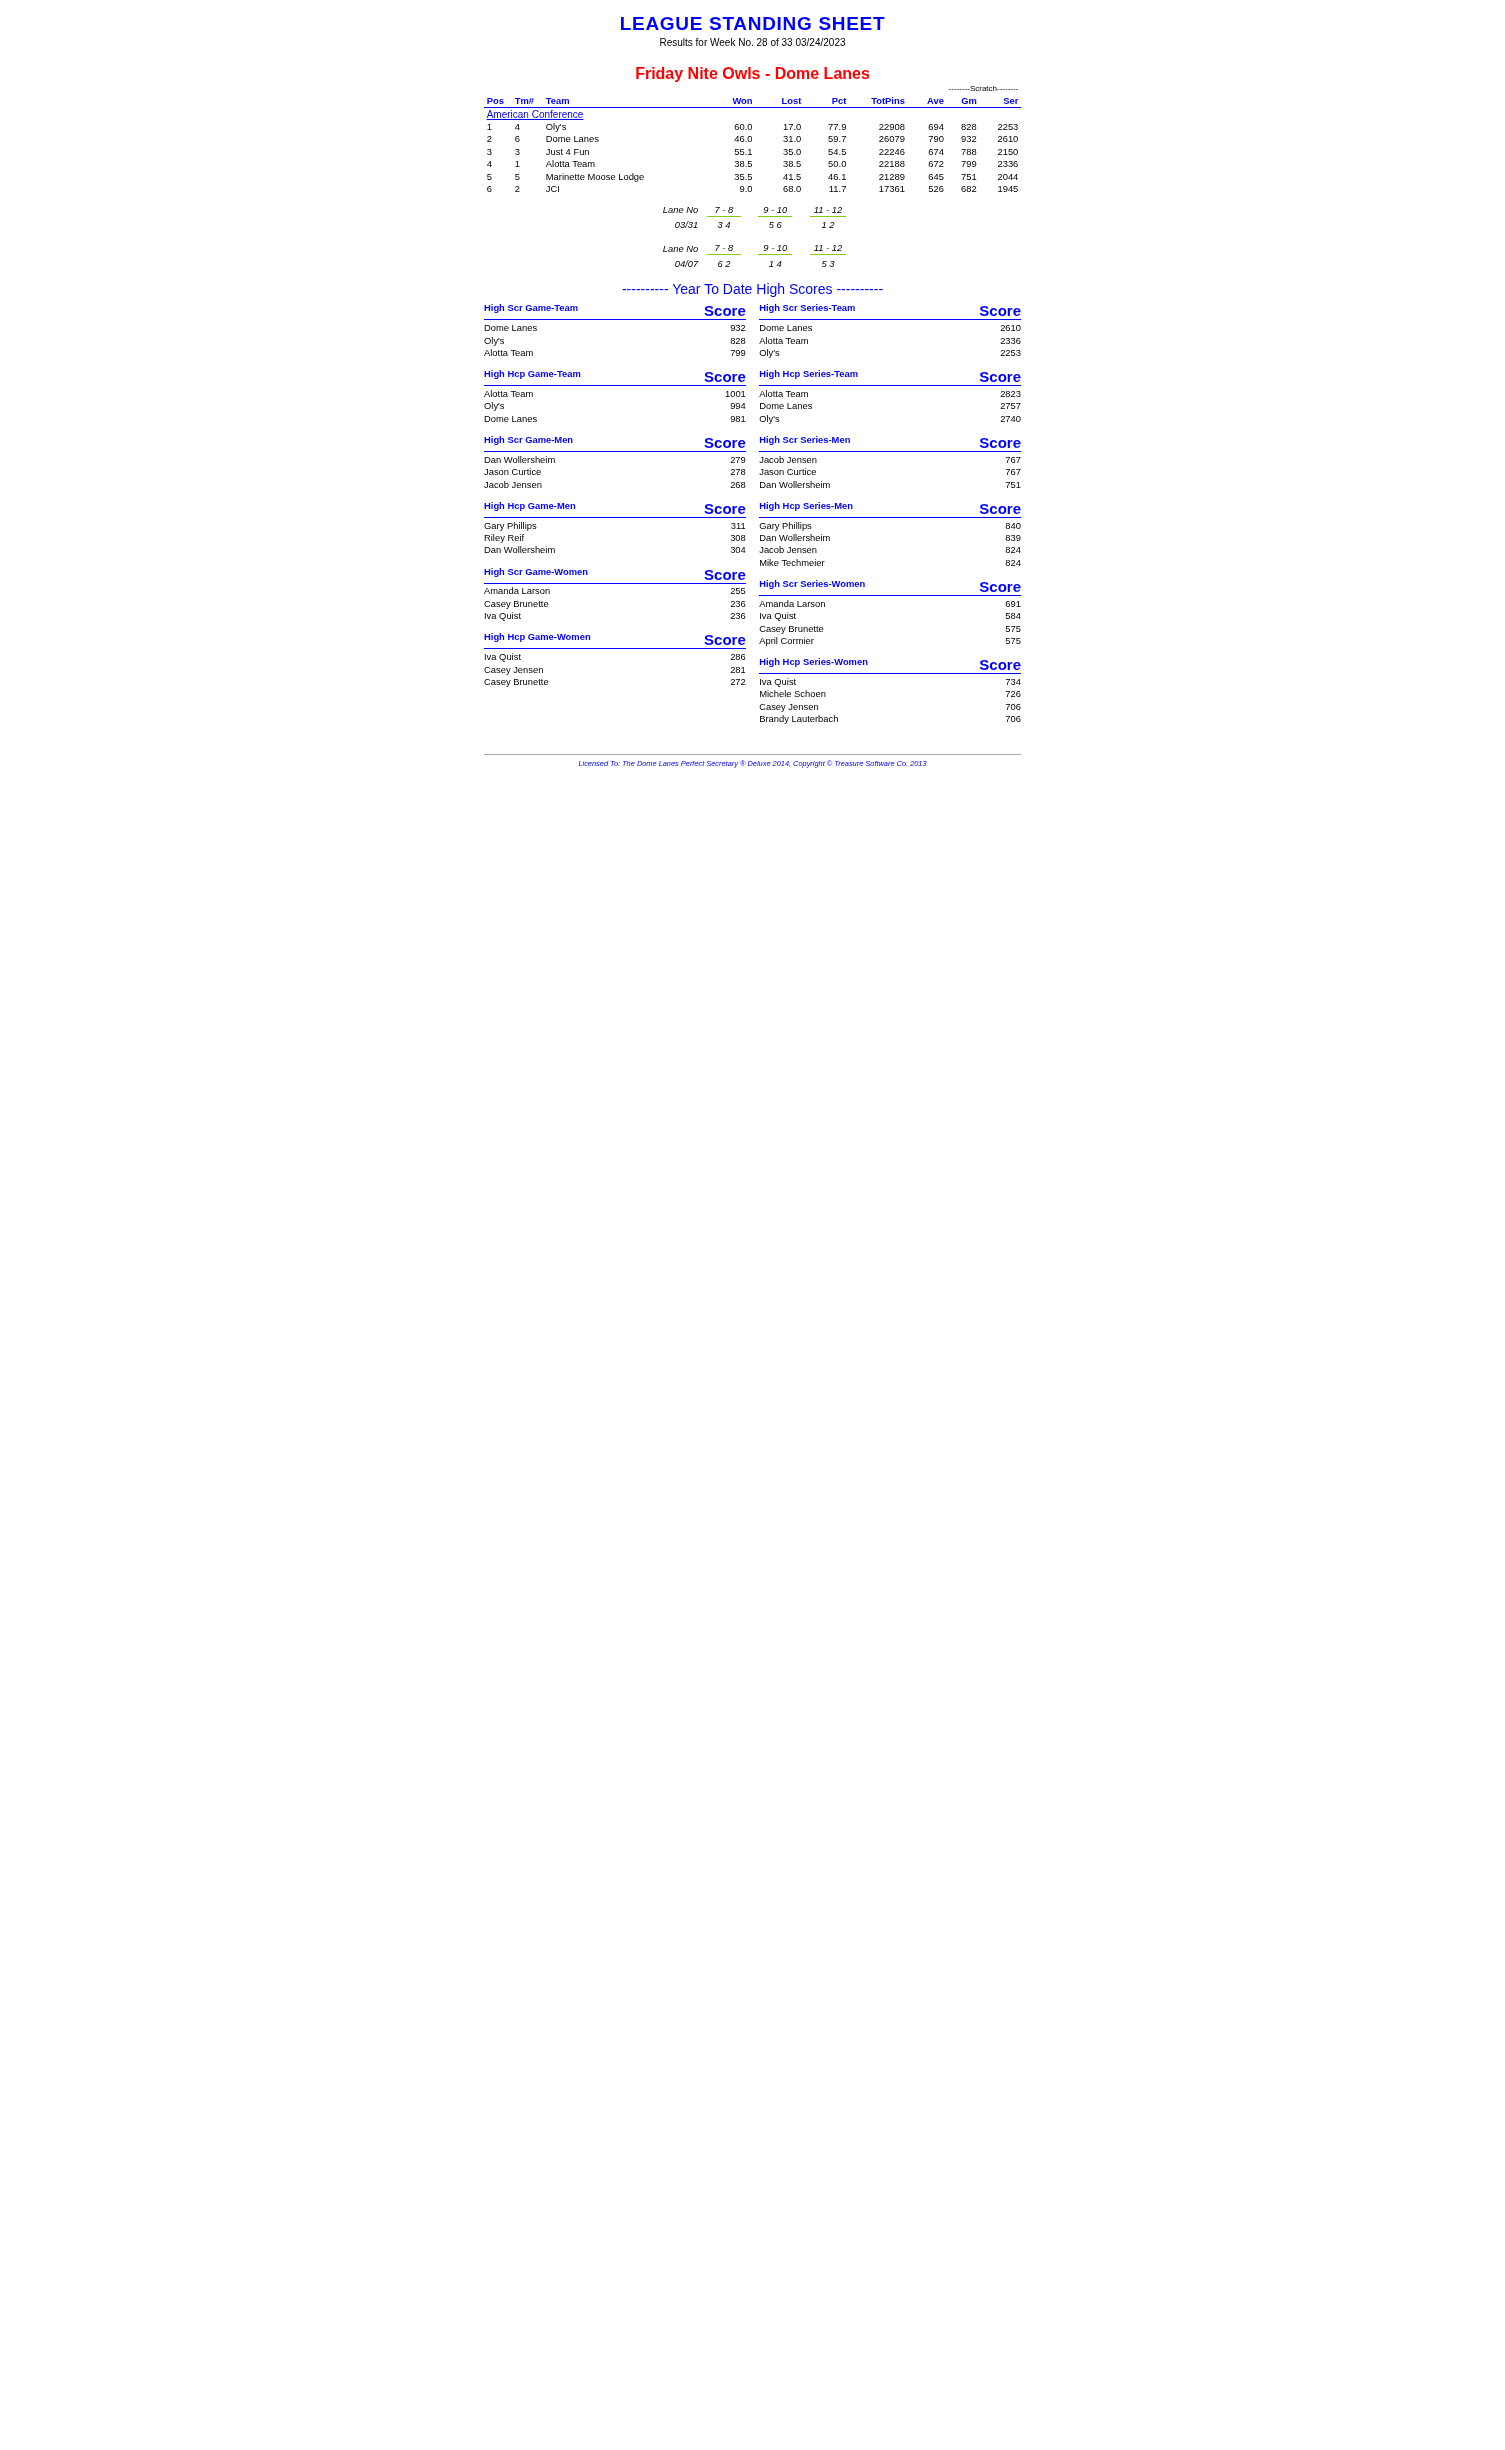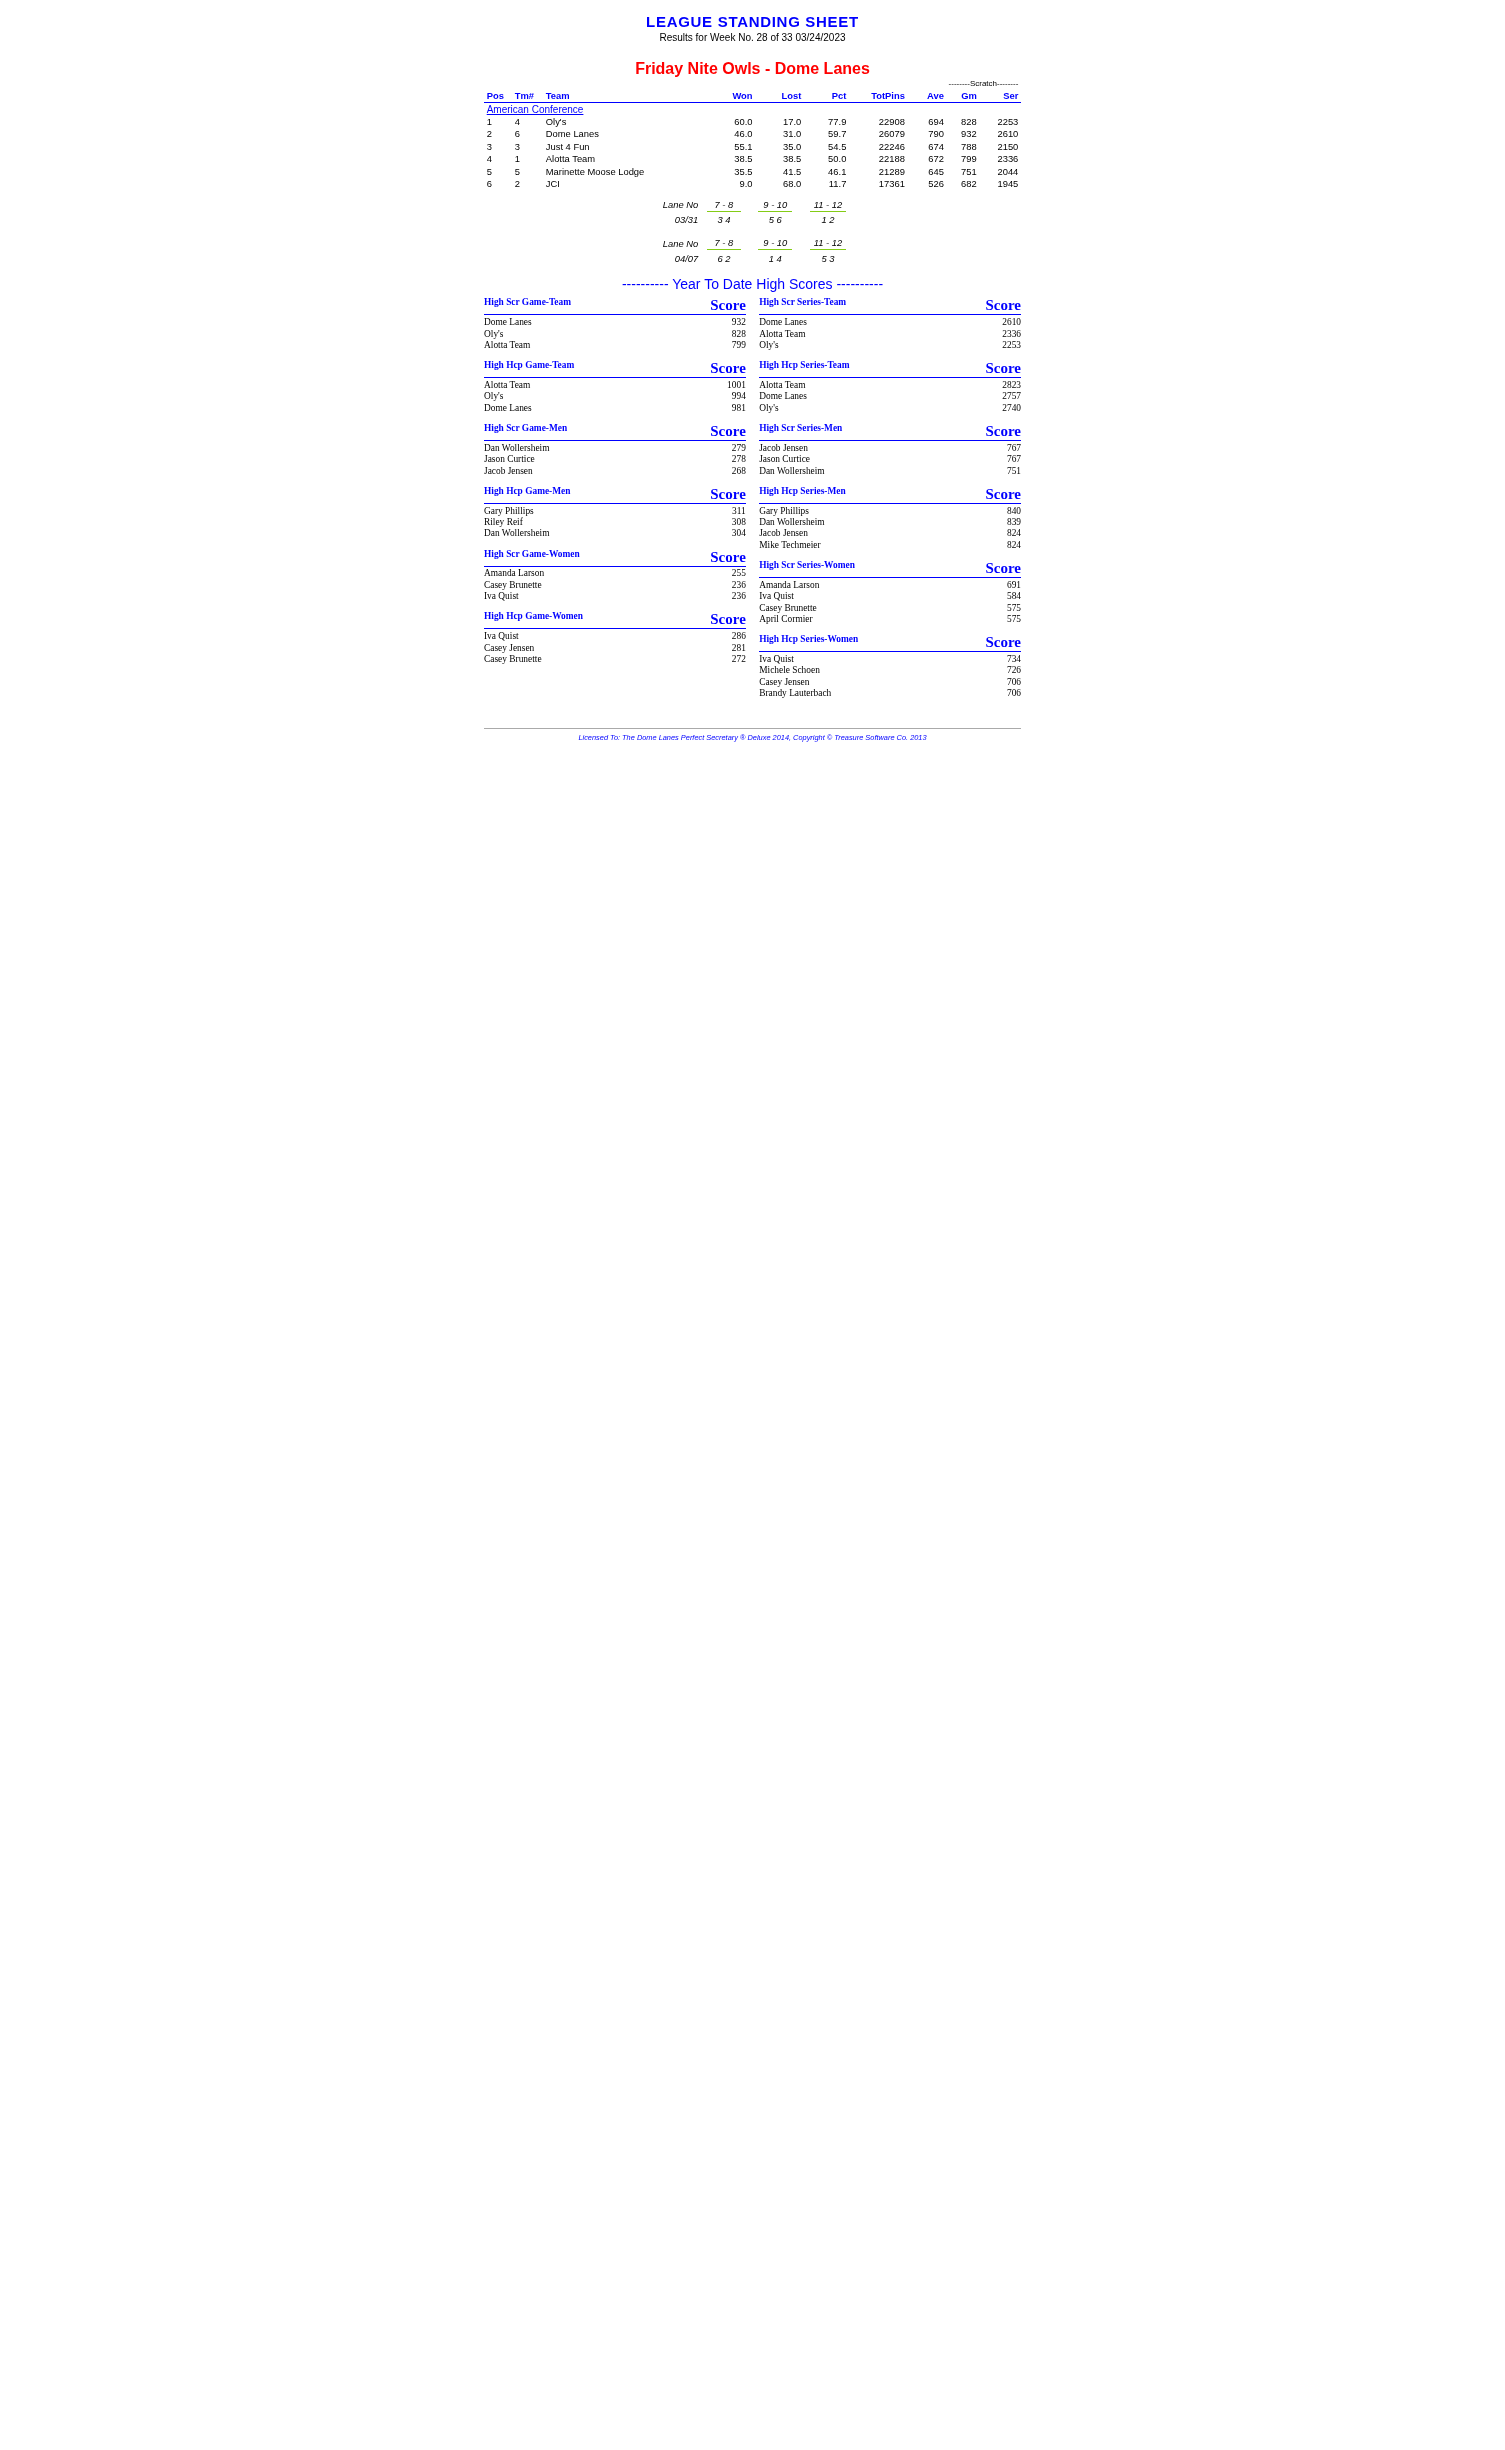--- a/index.html
+++ b/index.html
@@ -7,21 +7,21 @@
       background: #fff;
       font-family: Arial, sans-serif;
       font-size: 10px;
       color: #000;
       width: 577px;
       margin: 0 auto;
       padding: 13.4px 20px;
     }
     .page-title {
       text-align: center;
-      font-size: 15px;
+      font-size: 19px;
       font-weight: bold;
       color: #00f;
       letter-spacing: 0.7px;
       margin-bottom: 1.3px;
     }
     .subtitle {
       text-align: center;
       font-size: 10px;
       color: #000;
       margin-bottom: 17px;
@@ -67,21 +67,20 @@
     .ytd-header {
       text-align: center;
       color: #00f;
       font-size: 14px;
       margin: 9.4px 0 5.4px 0;
     }
     .scores-container {
       display: flex;
       gap: 0;
       width: 100%;
-      font-family: Liberation Serif, serif;
     }
     .scores-left, .scores-right {
       flex: 1;
       padding-right: 6.7px;
     }
     .scores-right {
       padding-left: 6.7px;
       padding-right: 0;
     }
     .score-section {

